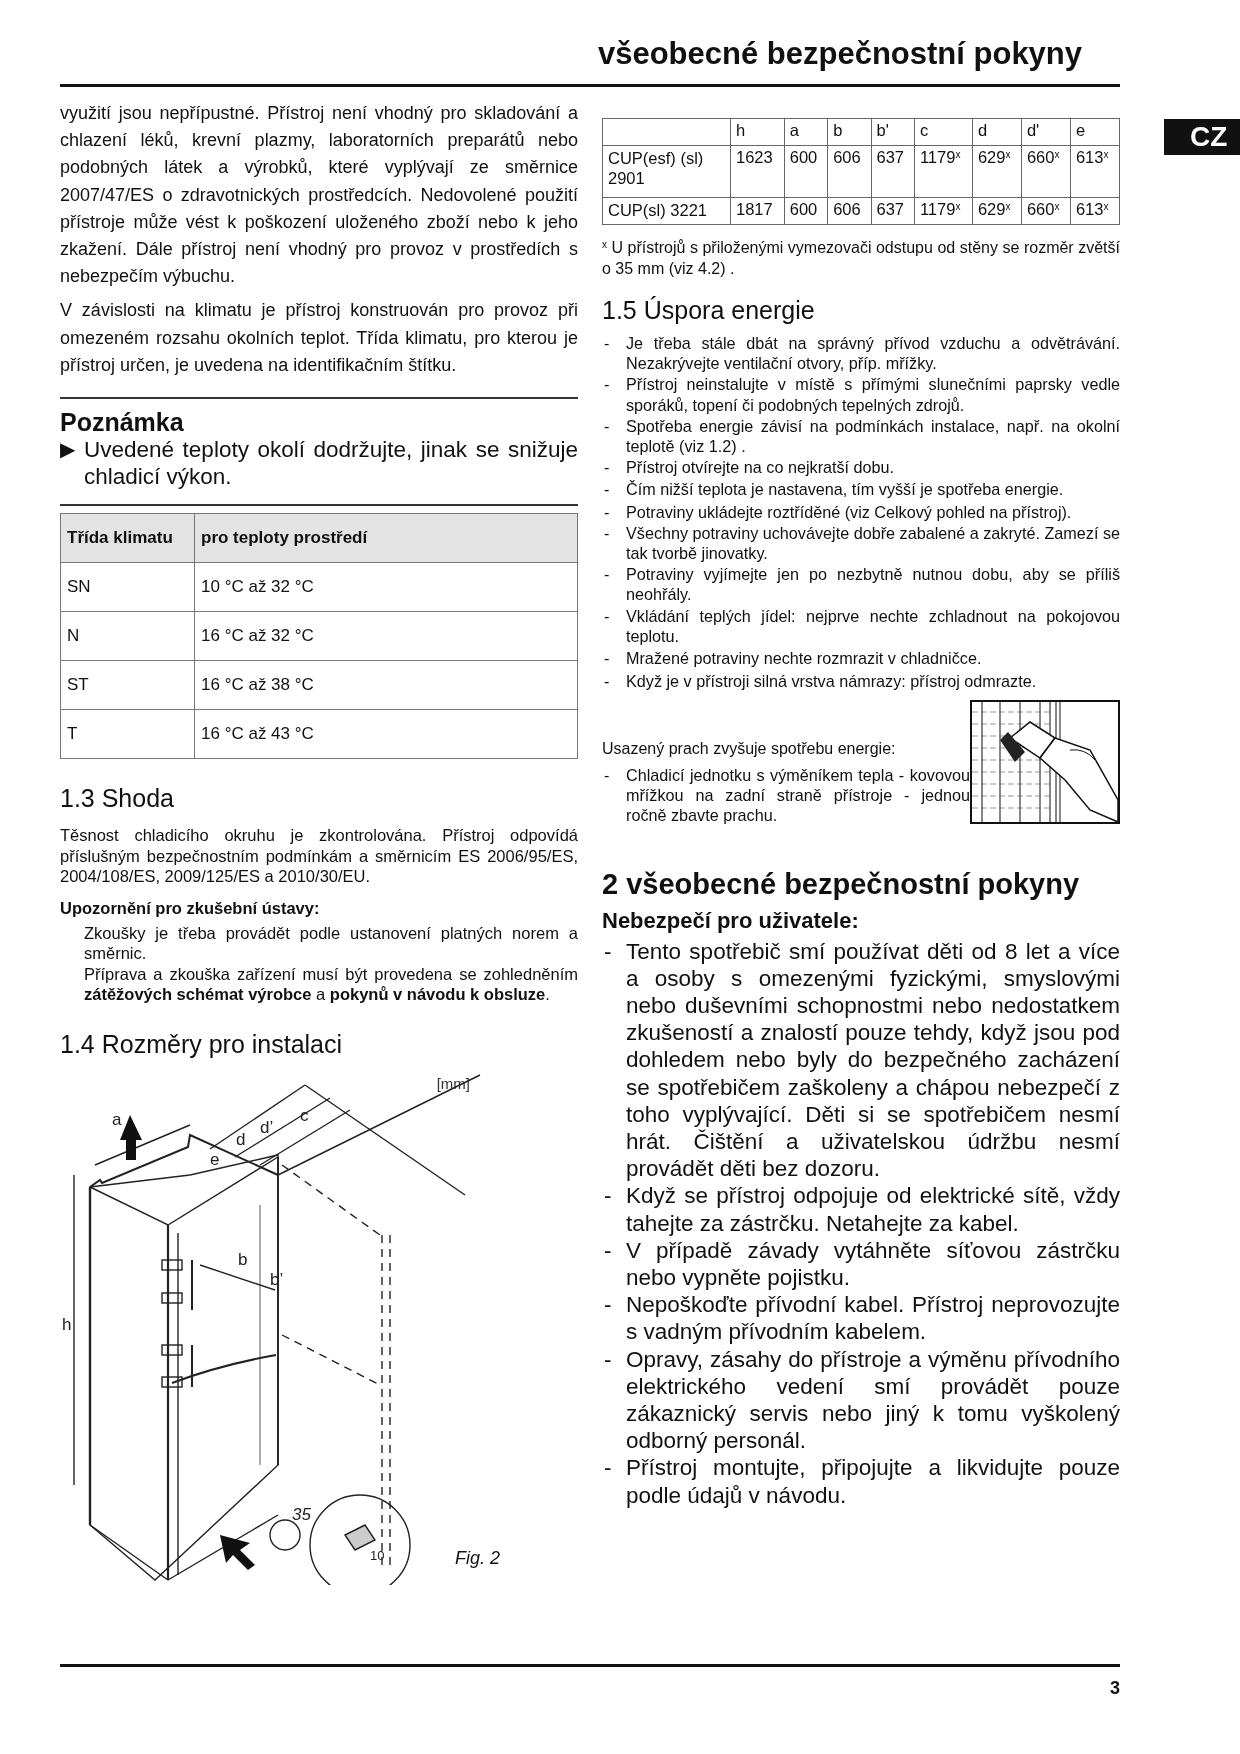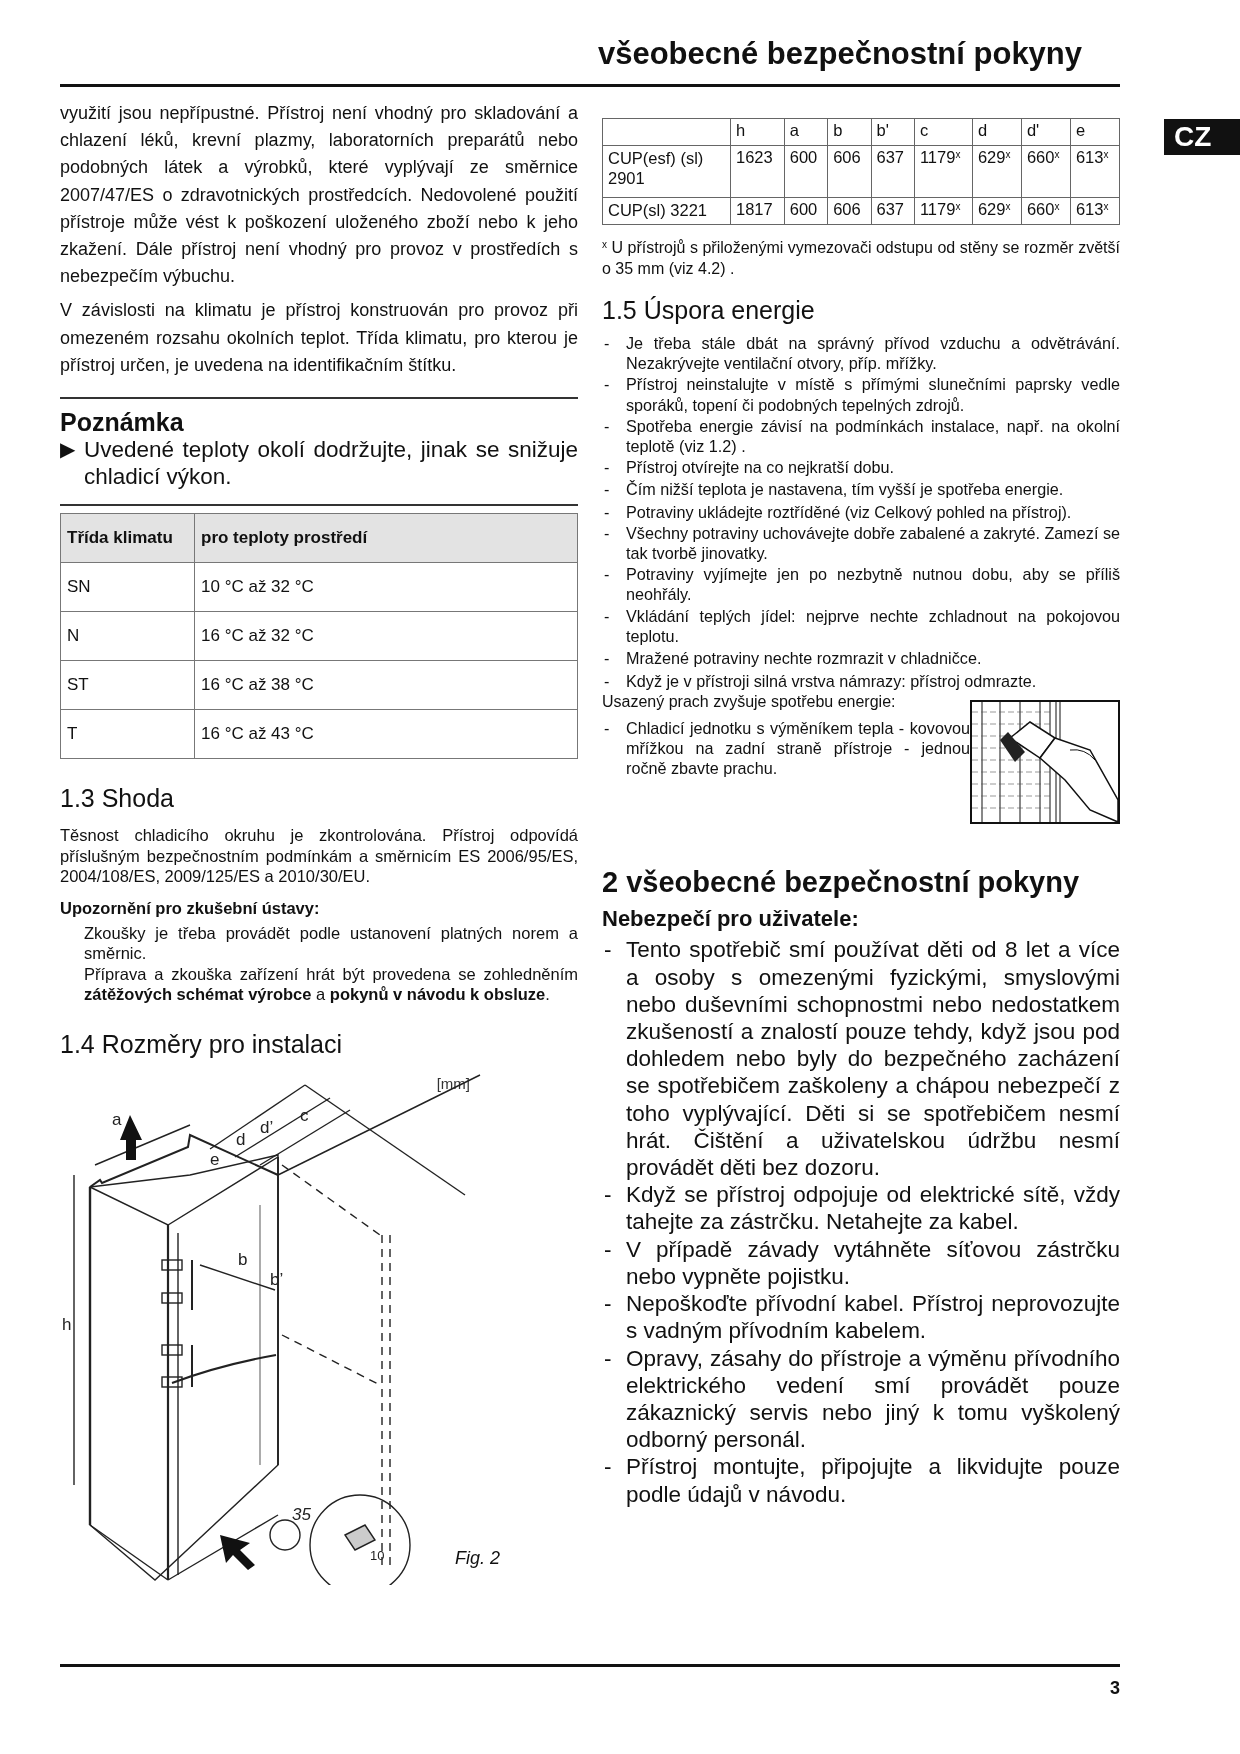--- a/index.html
+++ b/index.html
@@ -1,21 +1,21 @@
 <!DOCTYPE html>
 <html><head>
 <meta charset="utf-8">
 <style>
   * { box-sizing: border-box; margin: 0; padding: 0; }
   html, body { width: 1240px; height: 1754px; background: #ffffff; }
   body { position: relative; font-family: "Liberation Sans", sans-serif; color: #111; overflow: hidden; }
 
   .header-title { position: absolute; left: 560px; top: 36px; width: 560px; text-align: center; font-size: 31px; font-weight: bold; letter-spacing: 0px; }
   .header-rule { position: absolute; left: 60px; top: 84px; width: 1060px; height: 3px; background: #111; }
-  .lang-badge { position: absolute; left: 1164px; top: 119px; width: 76px; height: 36px; background: #111; color: #fff; font-weight: bold; font-size: 28px; line-height: 36px; padding-left: 10px; }
+  .lang-badge { position: absolute; left: 1164px; top: 119px; width: 76px; height: 36px; background: #111; color: #fff; font-weight: bold; font-size: 28px; line-height: 36px; padding-left: 26px; }
 
   .footer-rule { position: absolute; left: 60px; top: 1664px; width: 1060px; height: 3px; background: #111; }
   .page-number { position: absolute; left: 1090px; top: 1678px; width: 30px; text-align: right; font-size: 18px; font-weight: bold; }
 
   .col-left { position: absolute; left: 60px; top: 100px; width: 518px; }
   .col-right { position: absolute; left: 602px; top: 118px; width: 518px; }
 
   .body-lg { font-size: 18px; line-height: 27.2px; text-align: justify; }
   .body-lg p { margin-bottom: 7px; }
   .body-sm { font-size: 16px; line-height: 20.5px; text-align: justify; }
@@ -100,21 +100,21 @@
       <td>16 °C až 43 °C</td>
     </tr>
   </tbody>
     </table>
 
   <div class="sec-heading" style="margin-top:24px;">1.3 Shoda</div>
   <div class="body-sm" style="margin-top:12px; font-size:16.5px;">Těsnost chladicího okruhu je zkontrolována. Přístroj odpovídá příslušným bezpečnostním podmínkám a směrnicím ES 2006/95/ES, 2004/108/ES, 2009/125/ES a 2010/30/EU.</div>
   <div class="sub-heading" style="margin-top:10px;">Upozornění pro zkušební ústavy:</div>
   <div class="indent-block" style="margin-top:4px;">
     <div>Zkoušky je třeba provádět podle ustanovení platných norem a směrnic.</div>
-    <div><span>Příprava a zkouška zařízení hrát být provedena se zohledněním </span><b>zátěžových schémat výrobce</b><span> a </span><b>pokynů v návodu k obsluze</b><span>.</span></div>
+    <div><span>Příprava a zkouška zařízení musí být provedena se zohledněním </span><b>zátěžových schémat výrobce</b><span> a </span><b>pokynů v návodu k obsluze</b><span>.</span></div>
   </div>
 
   <div class="sec-heading" style="margin-top:24px;">1.4 Rozměry pro instalaci</div>
 
   <div class="fig" style="margin-top:6px;">
     <span class="unit">[mm]</span>
     <svg width="440" height="520" viewBox="0 0 440 520" style="position:absolute;left:0;top:0;">
       <g stroke="#222" fill="none" stroke-width="1.4">
 
         <polygon points="30,122 130,110 218,90 218,400 95,515 30,460" fill="#fff"></polygon>
@@ -262,21 +262,21 @@
         <span class="dash">-</span>
         <span class="txt">Mražené potraviny nechte rozmrazit v chladničce.</span>
       </li>
     <li>
         <span class="dash">-</span>
         <span class="txt">Když je v přístroji silná vrstva námrazy: přístroj odmrazte.</span>
       </li>
   </ul>
 
   <div style="display:flex; margin-top:1px;">
-    <div style="flex:1; padding-right:0;">
+    <div style="flex:1; padding-right:0;margin-top:47px;">
       <div class="body-sm" style="text-align:left;">Usazený prach zvyšuje spotřebu energie:</div>
       <ul class="dash-list" style="margin-top:5px;">
         <li>
             <span class="dash">-</span>
             <span class="txt">Chladicí jednotku s výměníkem tepla - kovovou mřížkou na zadní straně přístroje - jednou ročně zbavte prachu.</span>
           </li>
       </ul>
     </div>
     <svg width="150" height="124" viewBox="0 0 150 124" style="margin-top:8px;">
       <rect x="1" y="1" width="148" height="122" fill="#fff" stroke="#111" stroke-width="2"></rect>

